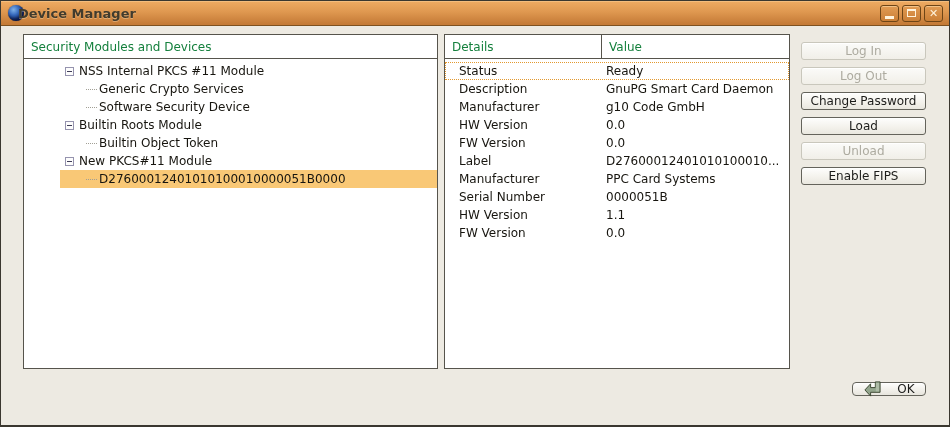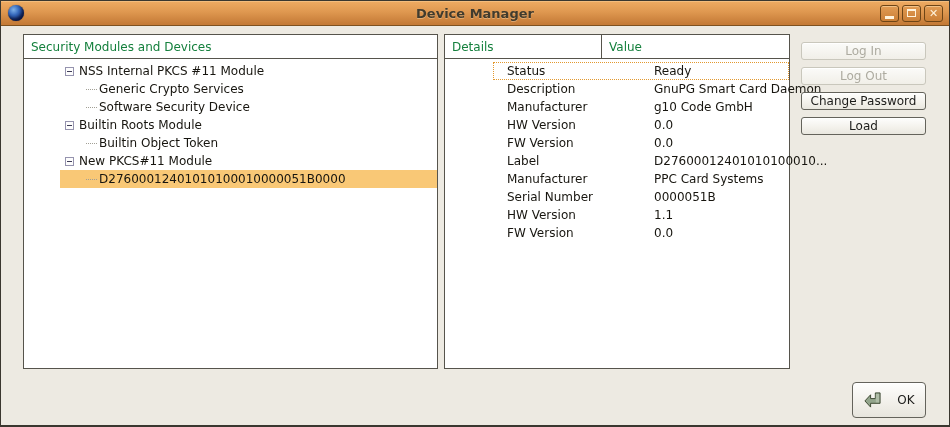--- a/index.html
+++ b/index.html
@@ -19,21 +19,21 @@
     border-bottom:1px solid #7E511F;
     box-shadow:inset 0 1px 0 #F4BD7D;
     display:flex; align-items:center;
   }
   .globe {
     width:16px; height:16px; border-radius:50%; margin-left:7px; flex:0 0 auto;
     background:radial-gradient(circle at 35% 30%, #7FB2E8 0%, #3568BC 35%, #17357B 70%, #0A1D48 100%);
     box-shadow:inset -2px -3px 3px rgba(0,0,25,.55), 0 0 1px rgba(0,0,0,.6);
   }
   .title {
-    position:absolute; left:0; right:0; text-align:center;
+    position:absolute; left:17px; right:0; 
     font-size:13px; font-weight:bold; color:#413B2D;
     text-shadow:0 1px 0 rgba(255,235,200,.35);
   }
   .winbtns { margin-left:auto; display:flex; gap:3px; margin-right:6px; position:relative; }
   .winbtn {
     width:19px; height:17px; border:1px solid #6E4516; border-radius:3px;
     background:linear-gradient(#E29C54, #CA7F36);
     box-shadow:inset 0 1px 0 rgba(255,226,180,.55);
     display:flex; align-items:center; justify-content:center;
     color:#FFF3DC; cursor:default;
@@ -69,42 +69,42 @@
     width:9px; height:9px; flex:0 0 auto; position:relative;
     border:1px solid #9593AE; background:#FDFDFD; margin-left:5px; margin-right:5px;
   }
   .expander::after {
     content:""; position:absolute; left:1px; right:1px; top:3px; height:1px; background:#3F3D58;
   }
   .connector { width:11px; height:1px; flex:0 0 auto; margin-left:26px; margin-right:2px;
     border-bottom:1px dotted #A19F95; align-self:center; margin-top:1px; }
 
   
-  .details-body { padding-top:3px;margin-left:48px; }
+  .details-body { padding-top:3px; }
   .d-row { display:flex; height:18px; align-items:center; font-size:12px; color:#17150F; white-space:nowrap; }
   .d-row .c1 { width:157px; padding-left:14px; flex:0 0 auto; }
   .d-row .c2 { padding-left:4px; }
   .d-row.focused { outline:1px dotted #E3992F; outline-offset:-1px; }
 
   
   .actions { position:absolute; left:800px; top:41px; width:125px; display:flex; flex-direction:column; gap:7px; }
   .action-btn {
     height:18px; font-family:inherit; font-size:12px; color:#1C1C1A;
     border:1px solid #64635B; border-radius:3px;
     background:linear-gradient(#FEFEFD, #F3F1EB 60%, #E9E7DF);
     box-shadow:inset 0 1px 0 #FFFFFF;
   }
   .action-btn.disabled {
     color:#ADABA0; border-color:#C9C7BC;
     background:linear-gradient(#FBFBF9, #F1EFE8);
   }
 
   
   .ok-btn {
-    position:absolute; left:851px; top:381px; width:74px; height:36px;
+    position:absolute; left:851px; top:381px; width:74px; height:14px;
     font-family:inherit; font-size:12px; color:#1C1C1A;
     border:1px solid #64635B; border-radius:4px;
     background:linear-gradient(#FEFEFD, #F1EFE9 60%, #E7E5DD);
     box-shadow:inset 0 1px 0 #FFFFFF;
     display:flex; align-items:center; justify-content:center; gap:15px;
   }
   .ok-arrow { width:19px; height:18px; flex:0 0 auto; }
 </style>
 </head>
 <body>
@@ -208,20 +208,22 @@
           <span class="c2">0.0</span>
         </div>
       </div>
   </div>
 
   <div class="actions" id="actions">
       <button class="action-btn disabled" disabled="">Log In</button>
       <button class="action-btn disabled" disabled="">Log Out</button>
       <button class="action-btn">Change Password</button>
       <button class="action-btn">Load</button>
+      <button class="action-btn disabled" disabled="">Unload</button>
+      <button class="action-btn">Enable FIPS</button>
     </div>
 
   <button class="ok-btn">
     <svg class="ok-arrow" viewBox="0 0 20 19" xmlns="http://www.w3.org/2000/svg">
       <path d="M13 2 H18 V13 H8 V17 L2 10.5 L8 4 V8 H13 Z" fill="#93A58C" stroke="#39452F" stroke-width="1" stroke-linejoin="round"></path>
       <path d="M13.5 3 H17 V12 H13.5 Z" fill="#AEBCA6" stroke="none"></path>
     </svg>
     <span>OK</span>
   </button>
 

